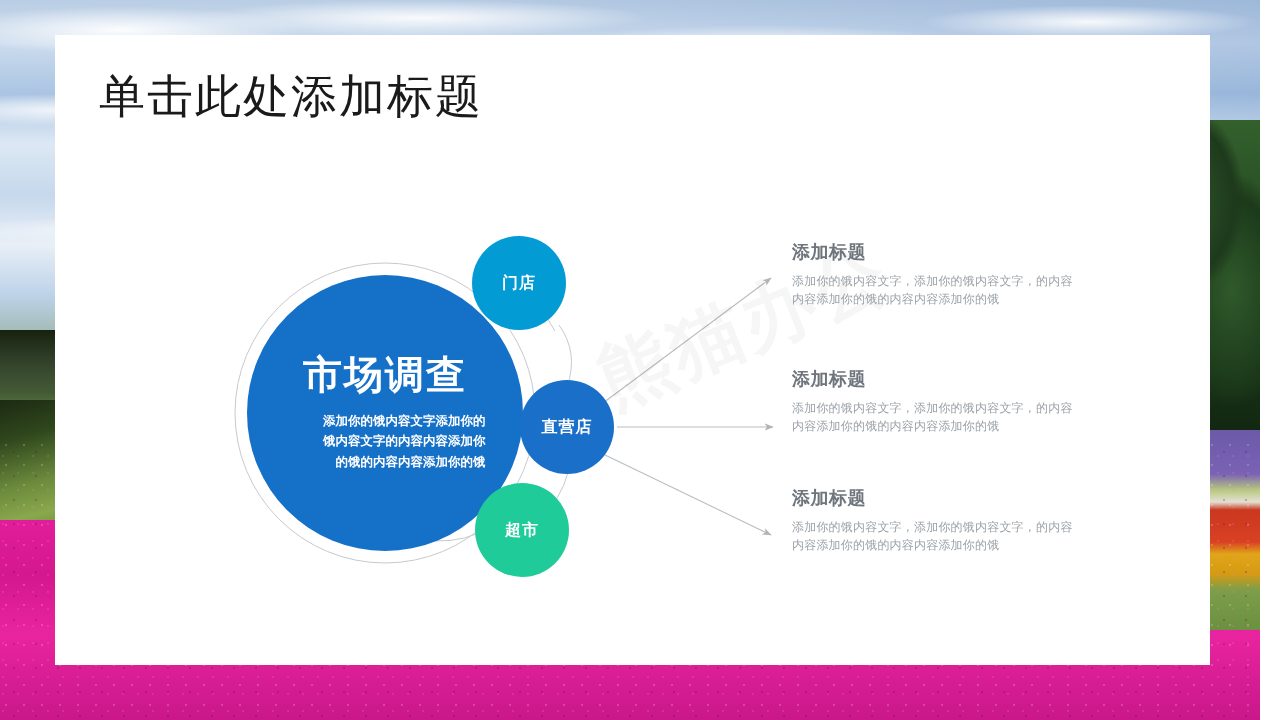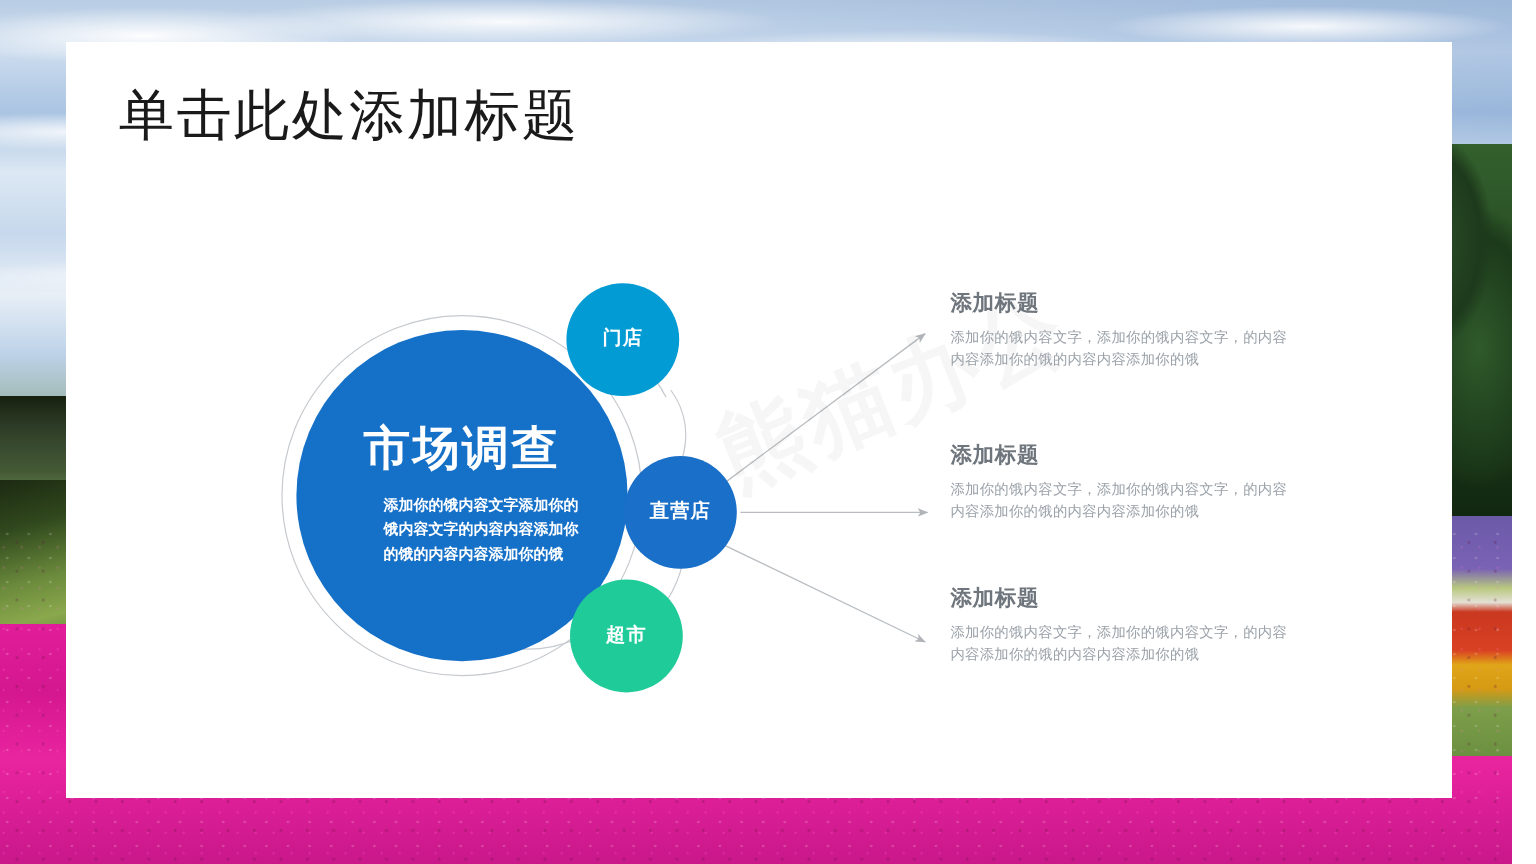--- a/index.html
+++ b/index.html
@@ -171,21 +171,21 @@
 
   
   .circle {
     position: absolute;
     border-radius: 50%;
     display: flex;
     flex-direction: column;
     align-items: center;
     justify-content: center;
     color: #ffffff;
-    text-align: left;
+    text-align: right;
     box-sizing: border-box;
   }
 
   .circle-main {
     left: 192px;
     top: 240px;
     width: 276px;
     height: 276px;
     background: #1570c8;
     padding: 0 26px;

